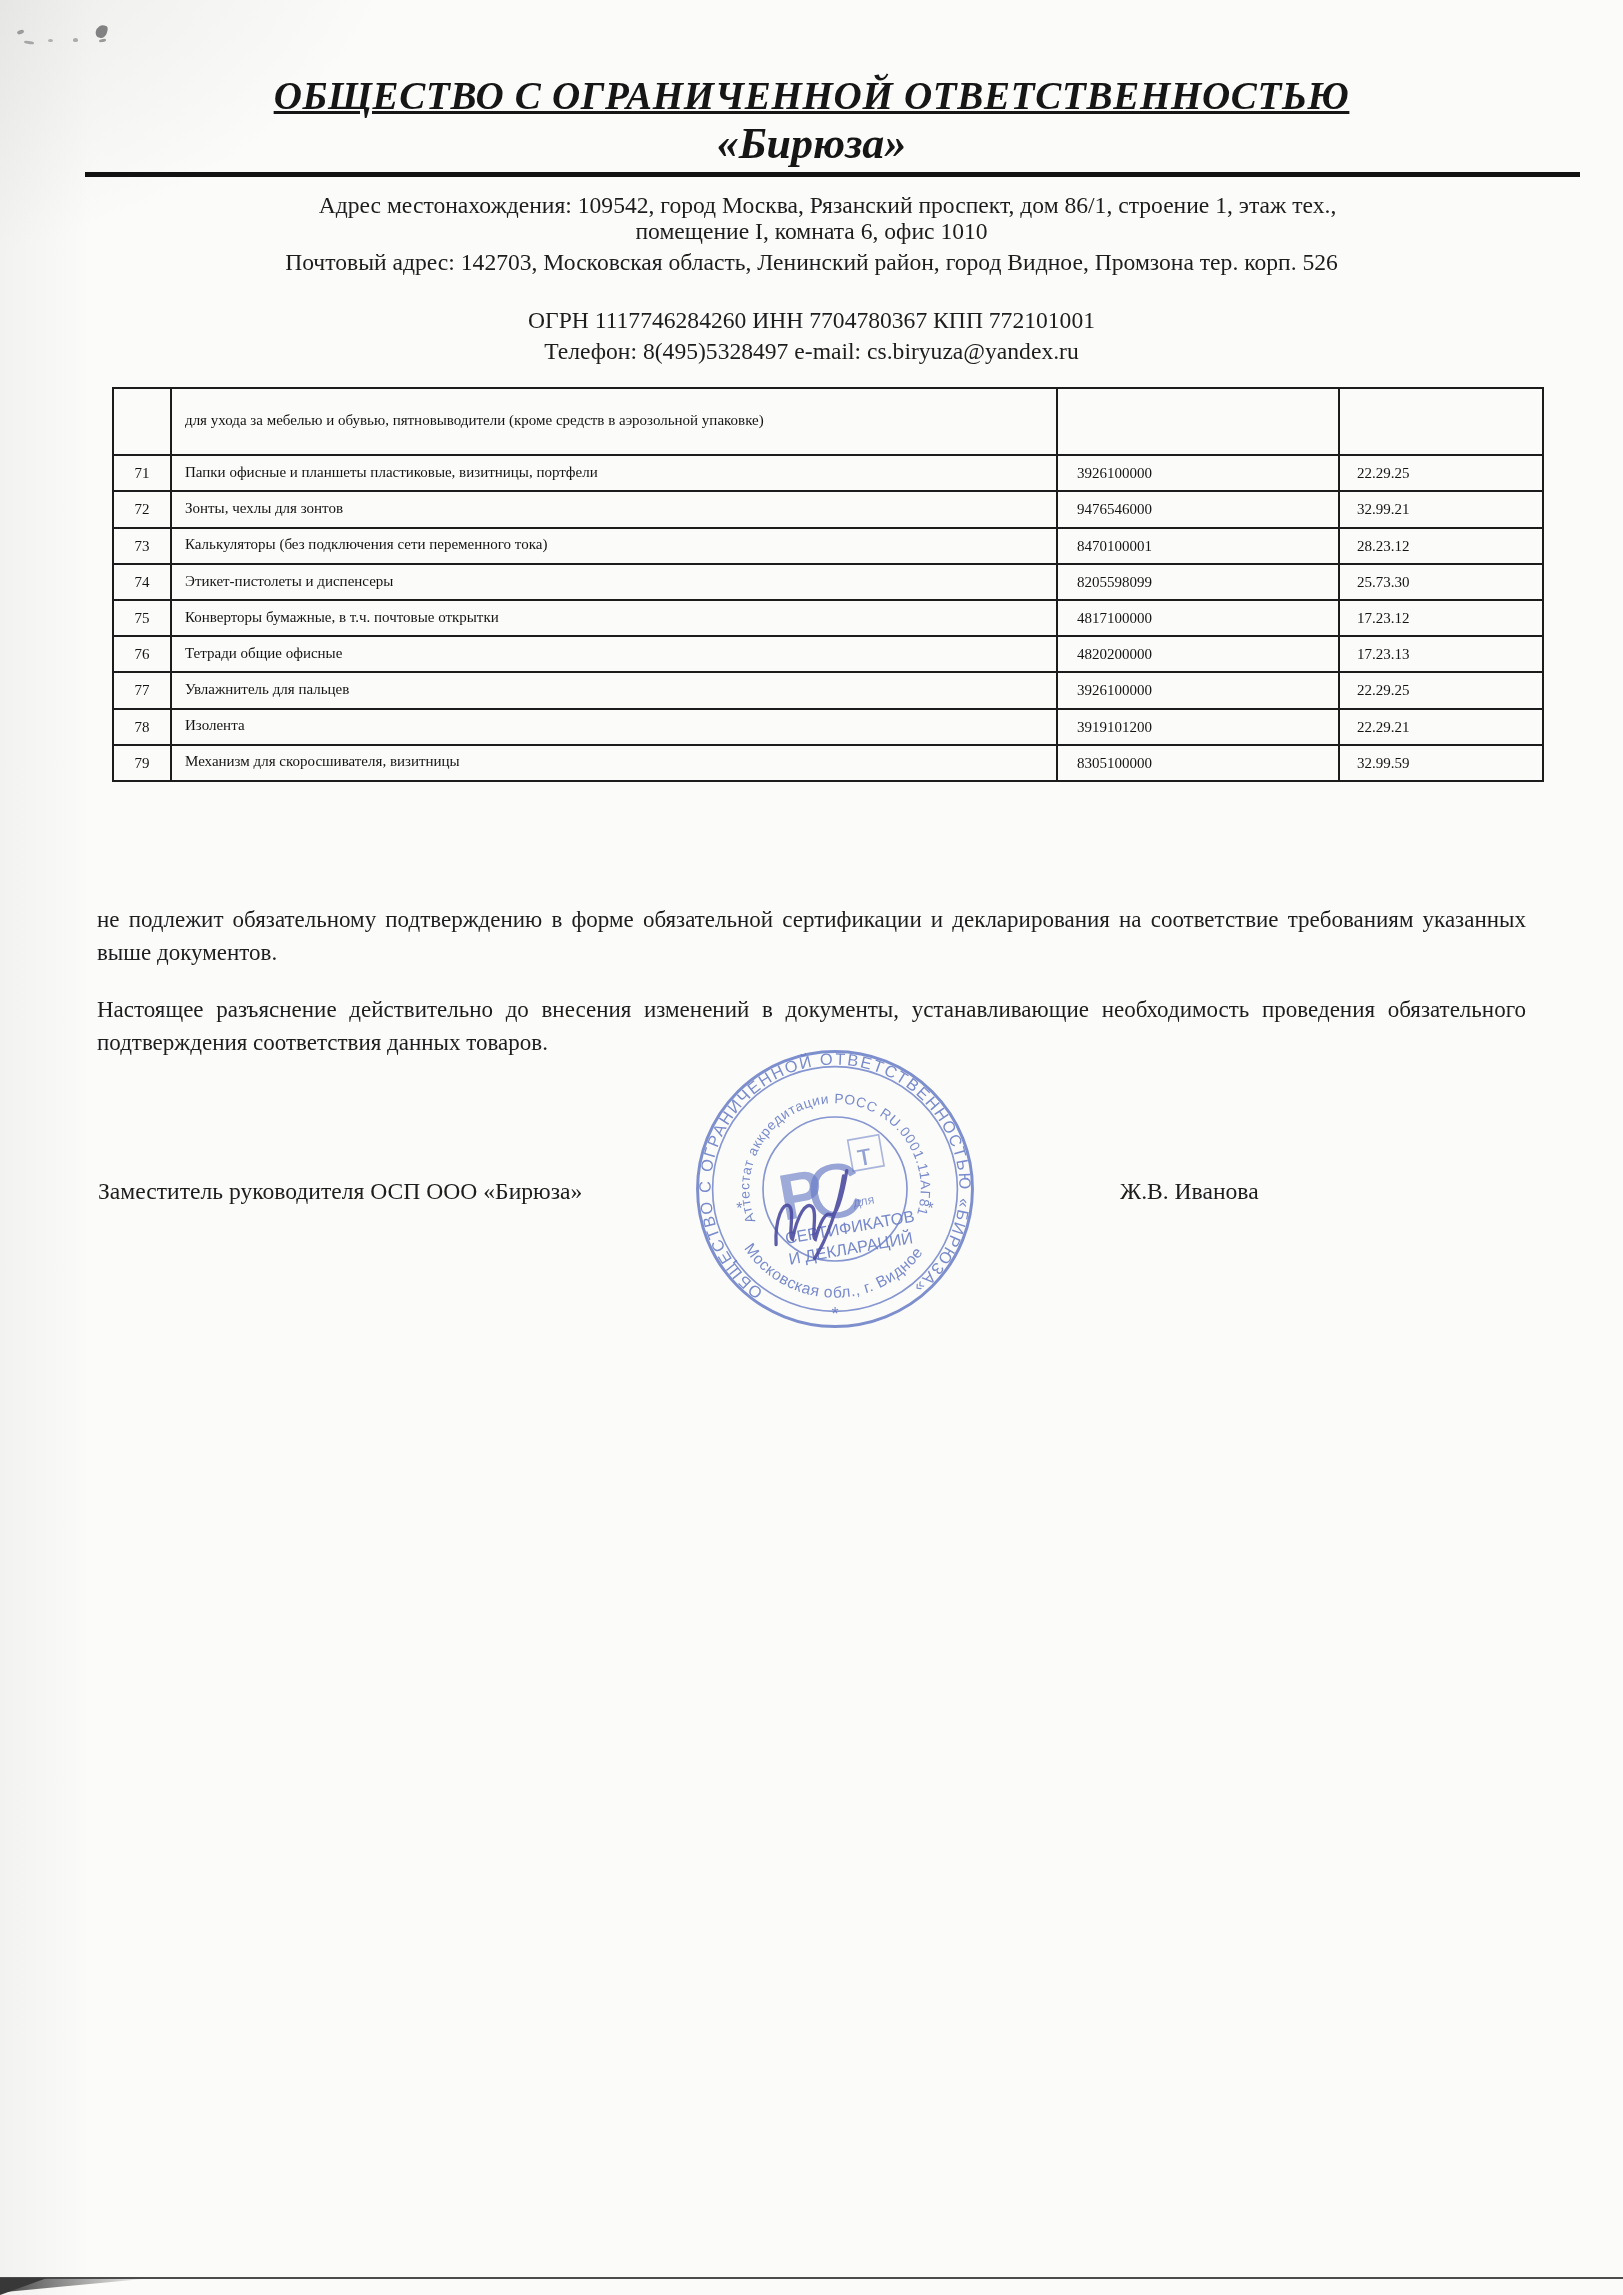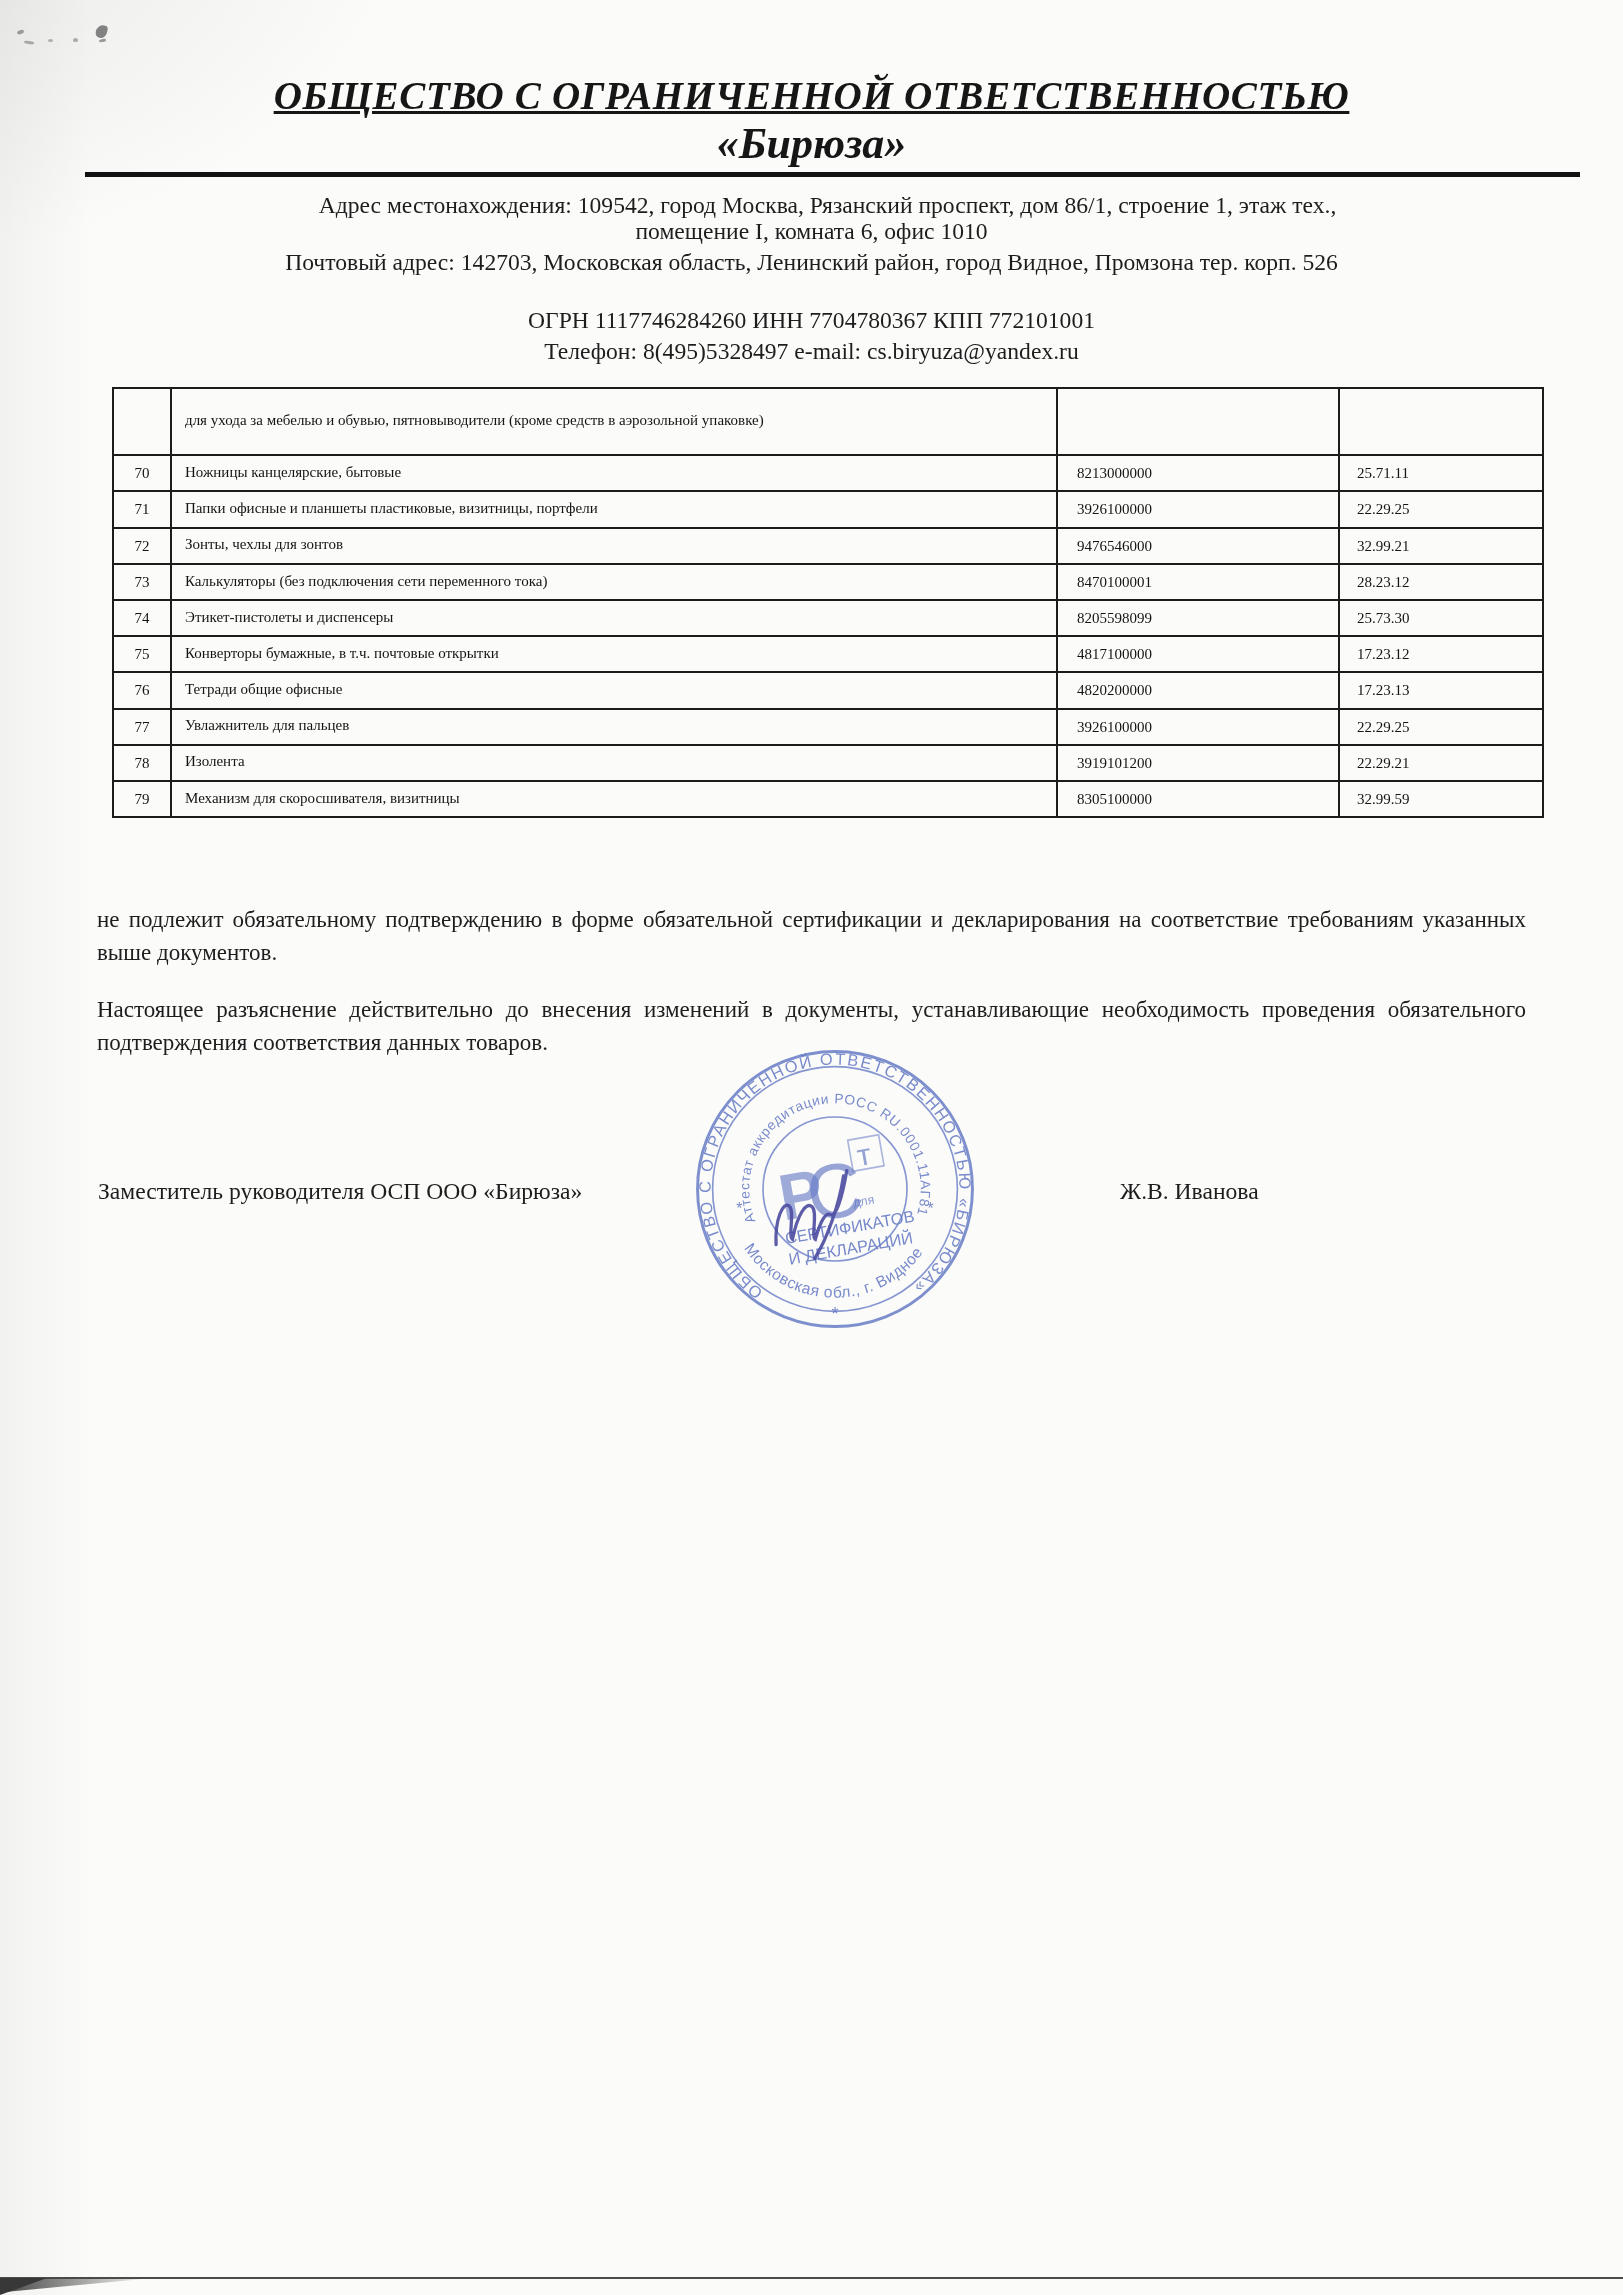--- a/index.html
+++ b/index.html
@@ -106,26 +106,20 @@
         <col style="width:204px">
       </colgroup>
     <tbody>
       <tr class="wrap-row">
         <td class="c-num"></td>
         <td class="c-desc">для ухода за мебелью и обувью, пятновыводители (кроме средств в аэрозольной упаковке)</td>
         <td class="c-code"></td>
         <td class="c-okpd"></td>
       </tr>
       <tr class="data-row">
-        <td class="c-num">70</td>
-        <td class="c-desc">Ножницы канцелярские, бытовые</td>
-        <td class="c-code">8213000000</td>
-        <td class="c-okpd">25.71.11</td>
-      </tr>
-      <tr class="data-row">
         <td class="c-num">71</td>
         <td class="c-desc">Папки офисные и планшеты пластиковые, визитницы, портфели</td>
         <td class="c-code">3926100000</td>
         <td class="c-okpd">22.29.25</td>
       </tr>
       <tr class="data-row">
         <td class="c-num">72</td>
         <td class="c-desc">Зонты, чехлы для зонтов</td>
         <td class="c-code">9476546000</td>
         <td class="c-okpd">32.99.21</td>

